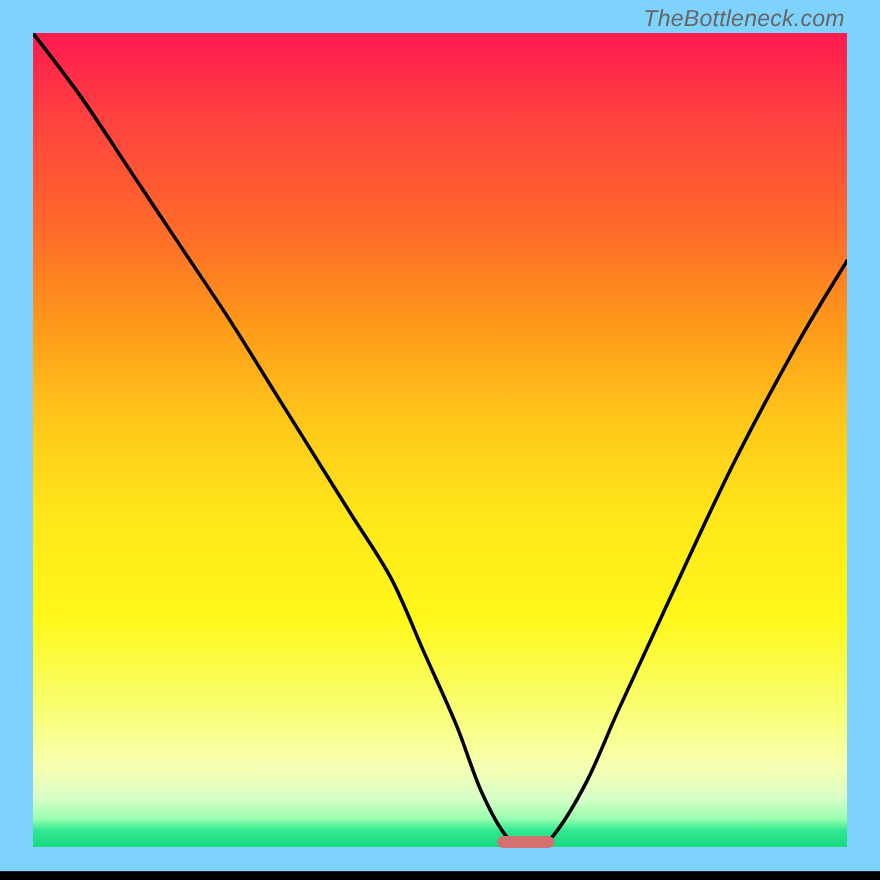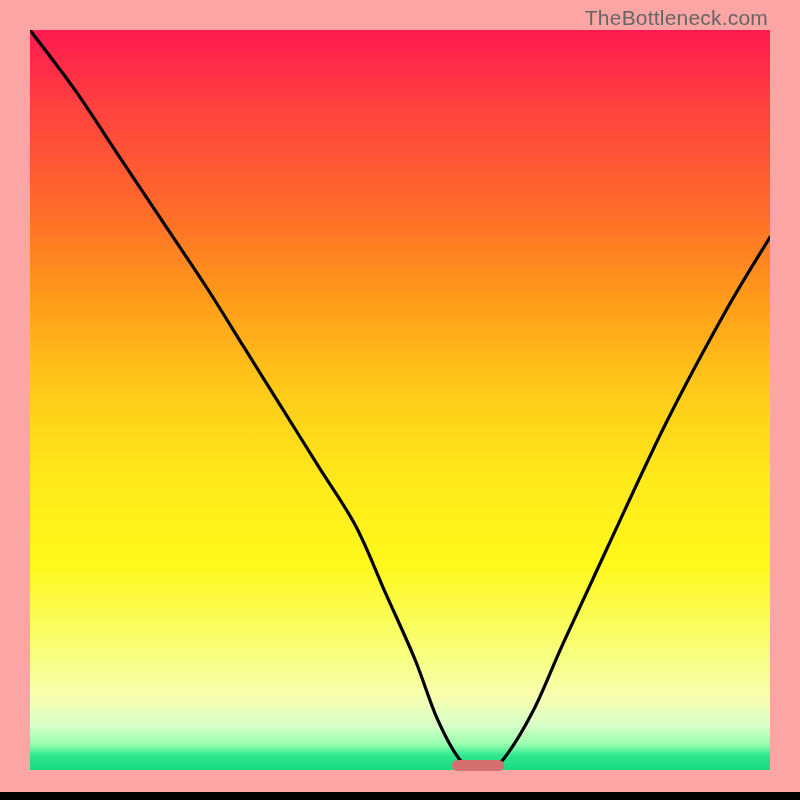--- a/index.html
+++ b/index.html
@@ -10,21 +10,22 @@
     height: 800px;
     position: relative;
     font-family: Arial, Helvetica, sans-serif;
   }
   .frame {
     position: absolute;
     left: 0;
     top: 0;
     width: 800px;
     height: 792px;
-    background: #fca5a5;
+    background: #7dd3fc;
+    font-style: italic;
   }
   .plot {
     position: absolute;
     left: 30px;
     top: 30px;
     width: 740px;
     height: 740px;
     background: linear-gradient(
       to bottom,
       #ff1a50 0%,

